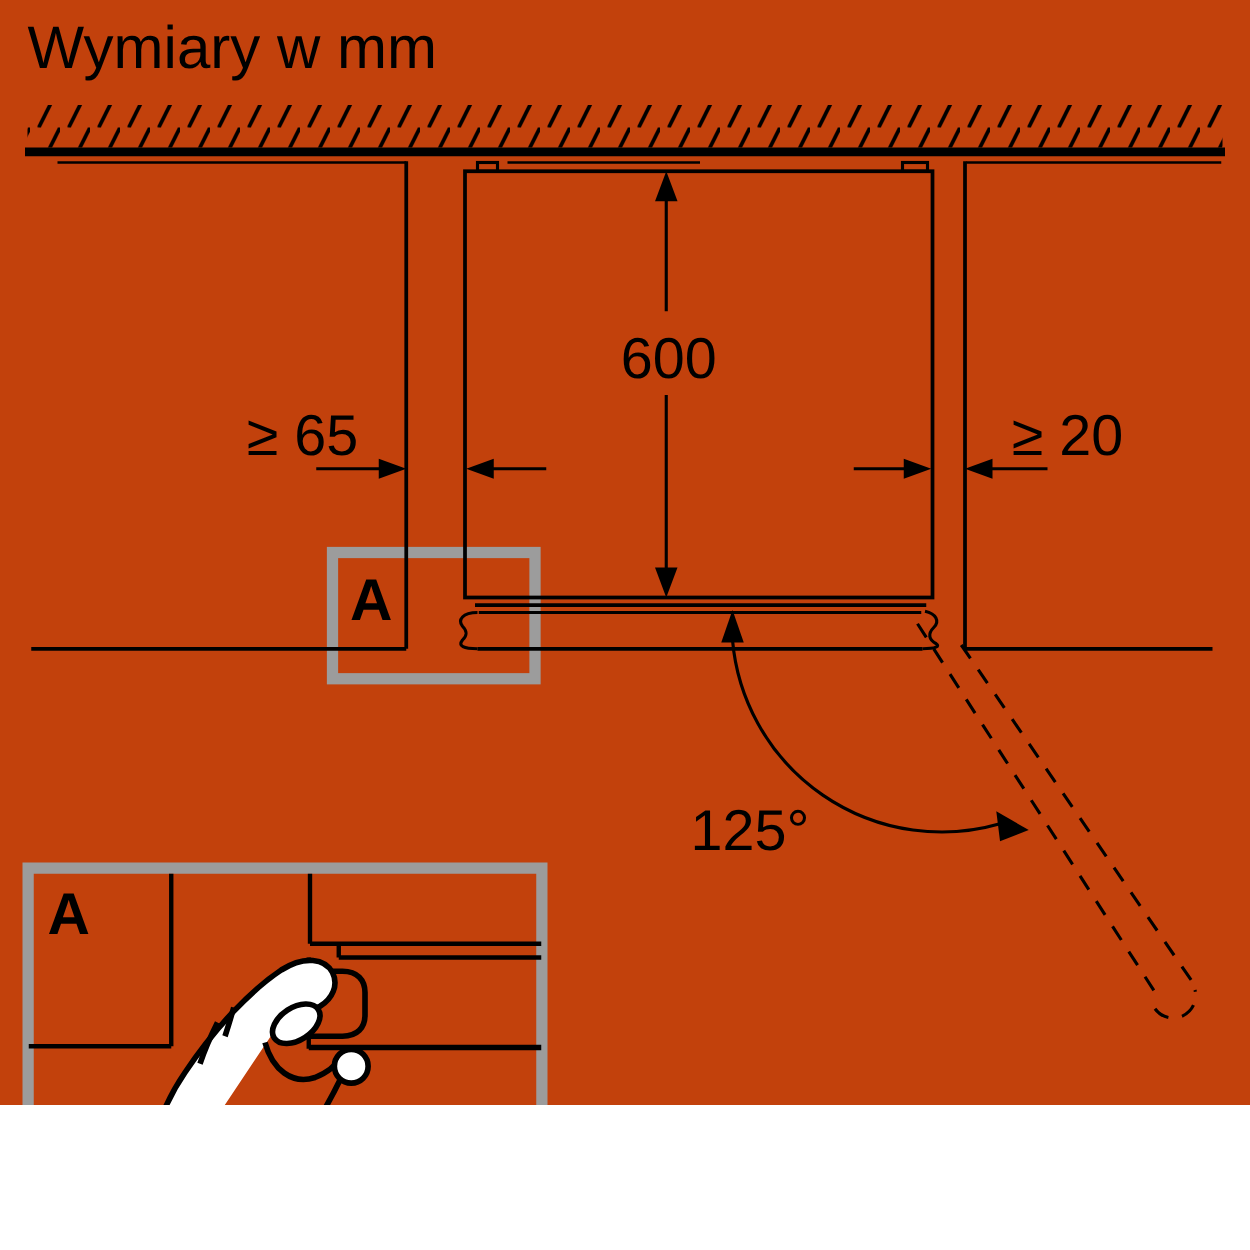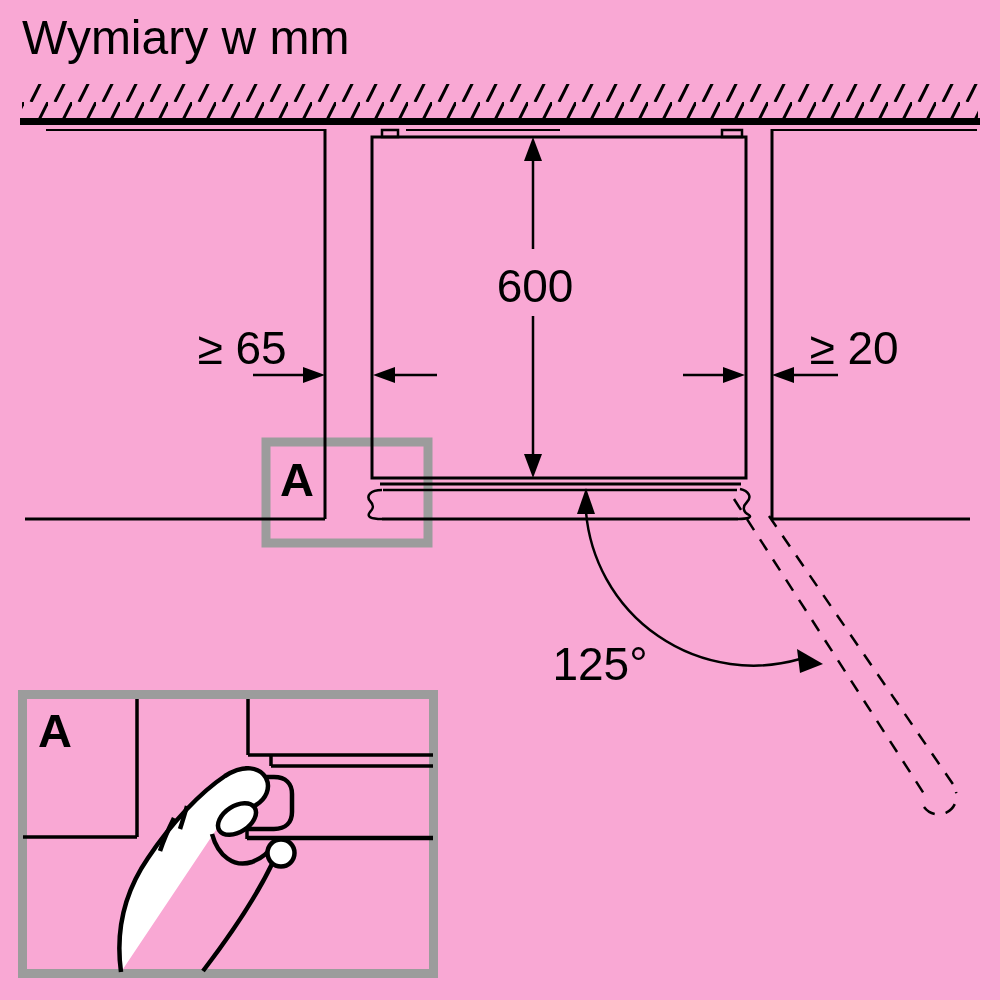--- a/index.html
+++ b/index.html
@@ -3,22 +3,22 @@
 <meta charset="utf-8">
 <style>
   html, body {
     margin: 0;
     padding: 0;
     background: #ffffff;
   }
   .stage {
     position: relative;
     width: 1000px;
-    height: 1000px;
-    background: #f9a8d4;
+    height: 884px;
+    background: #c2410c;
     overflow: hidden;
   }
   svg {
     display: block;
   }
   svg text {
     font-family: "Liberation Sans", "DejaVu Sans", sans-serif;
     fill: #000000;
   }
   .t-title  { font-size: 48px; }

